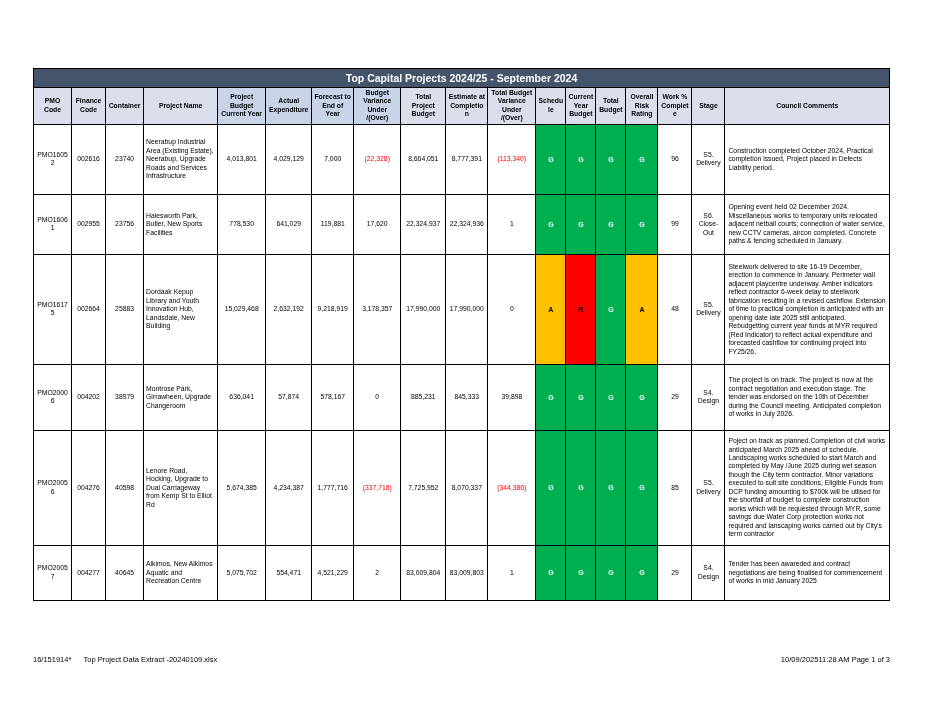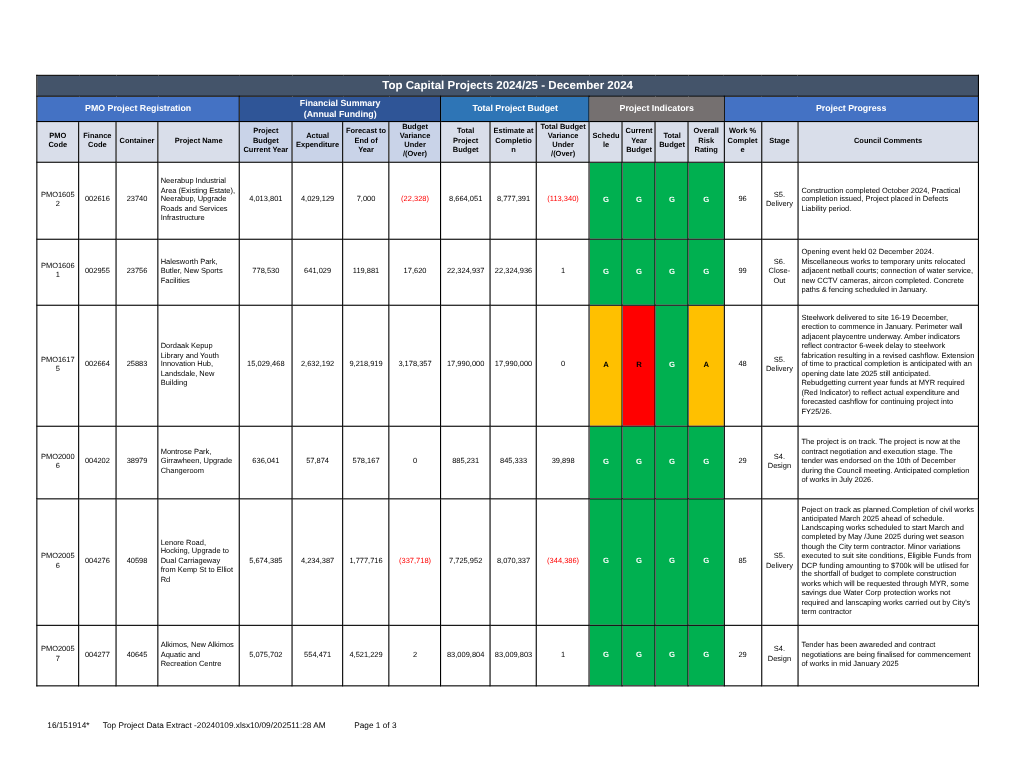--- a/index.html
+++ b/index.html
@@ -38,26 +38,26 @@
   }
   .colhead.fin { background: #C9D3E8; }
   td.data { font-size: 6.8px; text-align: center; line-height: 1.25; background: #fff; }
   td.left { text-align: left; }
   td.neg { color: #FF0000; }
   td.ind { font-weight: bold; font-size: 7px; text-align: center; }
   td.stage { white-space: pre-line; }
   td.comments { padding: 2px 3px; }
 
   .footer {
-    position: absolute; left: 43px; top: 655px; width: 857px;
-    display: flex; 
+    position: absolute; left: 33px; top: 655px; width: 857px;
+    display: flex; justify-content: space-between;
     font-size: 7.5px;
   }
   .footer .gap-left { margin-left: 10px; }
-  .footer .gap-right { margin-left: 24px; }
+  .footer .gap-right { margin-left: 0; }
 </style>
 </head>
 <body>
 
 <div class="page">
 
   <table class="report">
     <colgroup>
       <col style="width:38px">
         <col style="width:34px">
@@ -73,30 +73,22 @@
       <col style="width:30px">
         <col style="width:30px">
         <col style="width:30px">
         <col style="width:32px">
       <col style="width:34px">
         <col style="width:33px">
         <col style="width:164px">
     </colgroup>
     <thead>
       <tr>
-        <th class="title-cell" colspan="18" style="background: rgb(68, 84, 106);">Top Capital Projects 2024/25 - December 2024</th>
+        <th class="title-cell" colspan="18" style="background: rgb(68, 84, 106);">Top Capital Projects 2024/25 - September 2024</th>
       </tr>
-      <tr id="group-row">
-          <th class="group-cell" colspan="4" style="background: rgb(68, 114, 196);">PMO Project Registration</th>
-          <th class="group-cell" colspan="4" style="background: rgb(47, 85, 151);">Financial Summary
-(Annual Funding)</th>
-          <th class="group-cell" colspan="3" style="background: rgb(46, 117, 182);">Total Project Budget</th>
-          <th class="group-cell" colspan="4" style="background: rgb(117, 112, 112);">Project Indicators</th>
-          <th class="group-cell" colspan="3" style="background: rgb(68, 114, 196);">Project Progress</th>
-        </tr>
       <tr id="col-row">
           <th class="colhead">PMO Code</th>
           <th class="colhead">Finance Code</th>
           <th class="colhead">Container</th>
           <th class="colhead">Project Name</th>
           <th class="colhead fin">Project Budget Current Year</th>
           <th class="colhead fin">Actual Expenditure</th>
           <th class="colhead fin">Forecast to End of Year</th>
           <th class="colhead fin">Budget Variance Under /(Over)</th>
           <th class="colhead">Total Project Budget</th>

